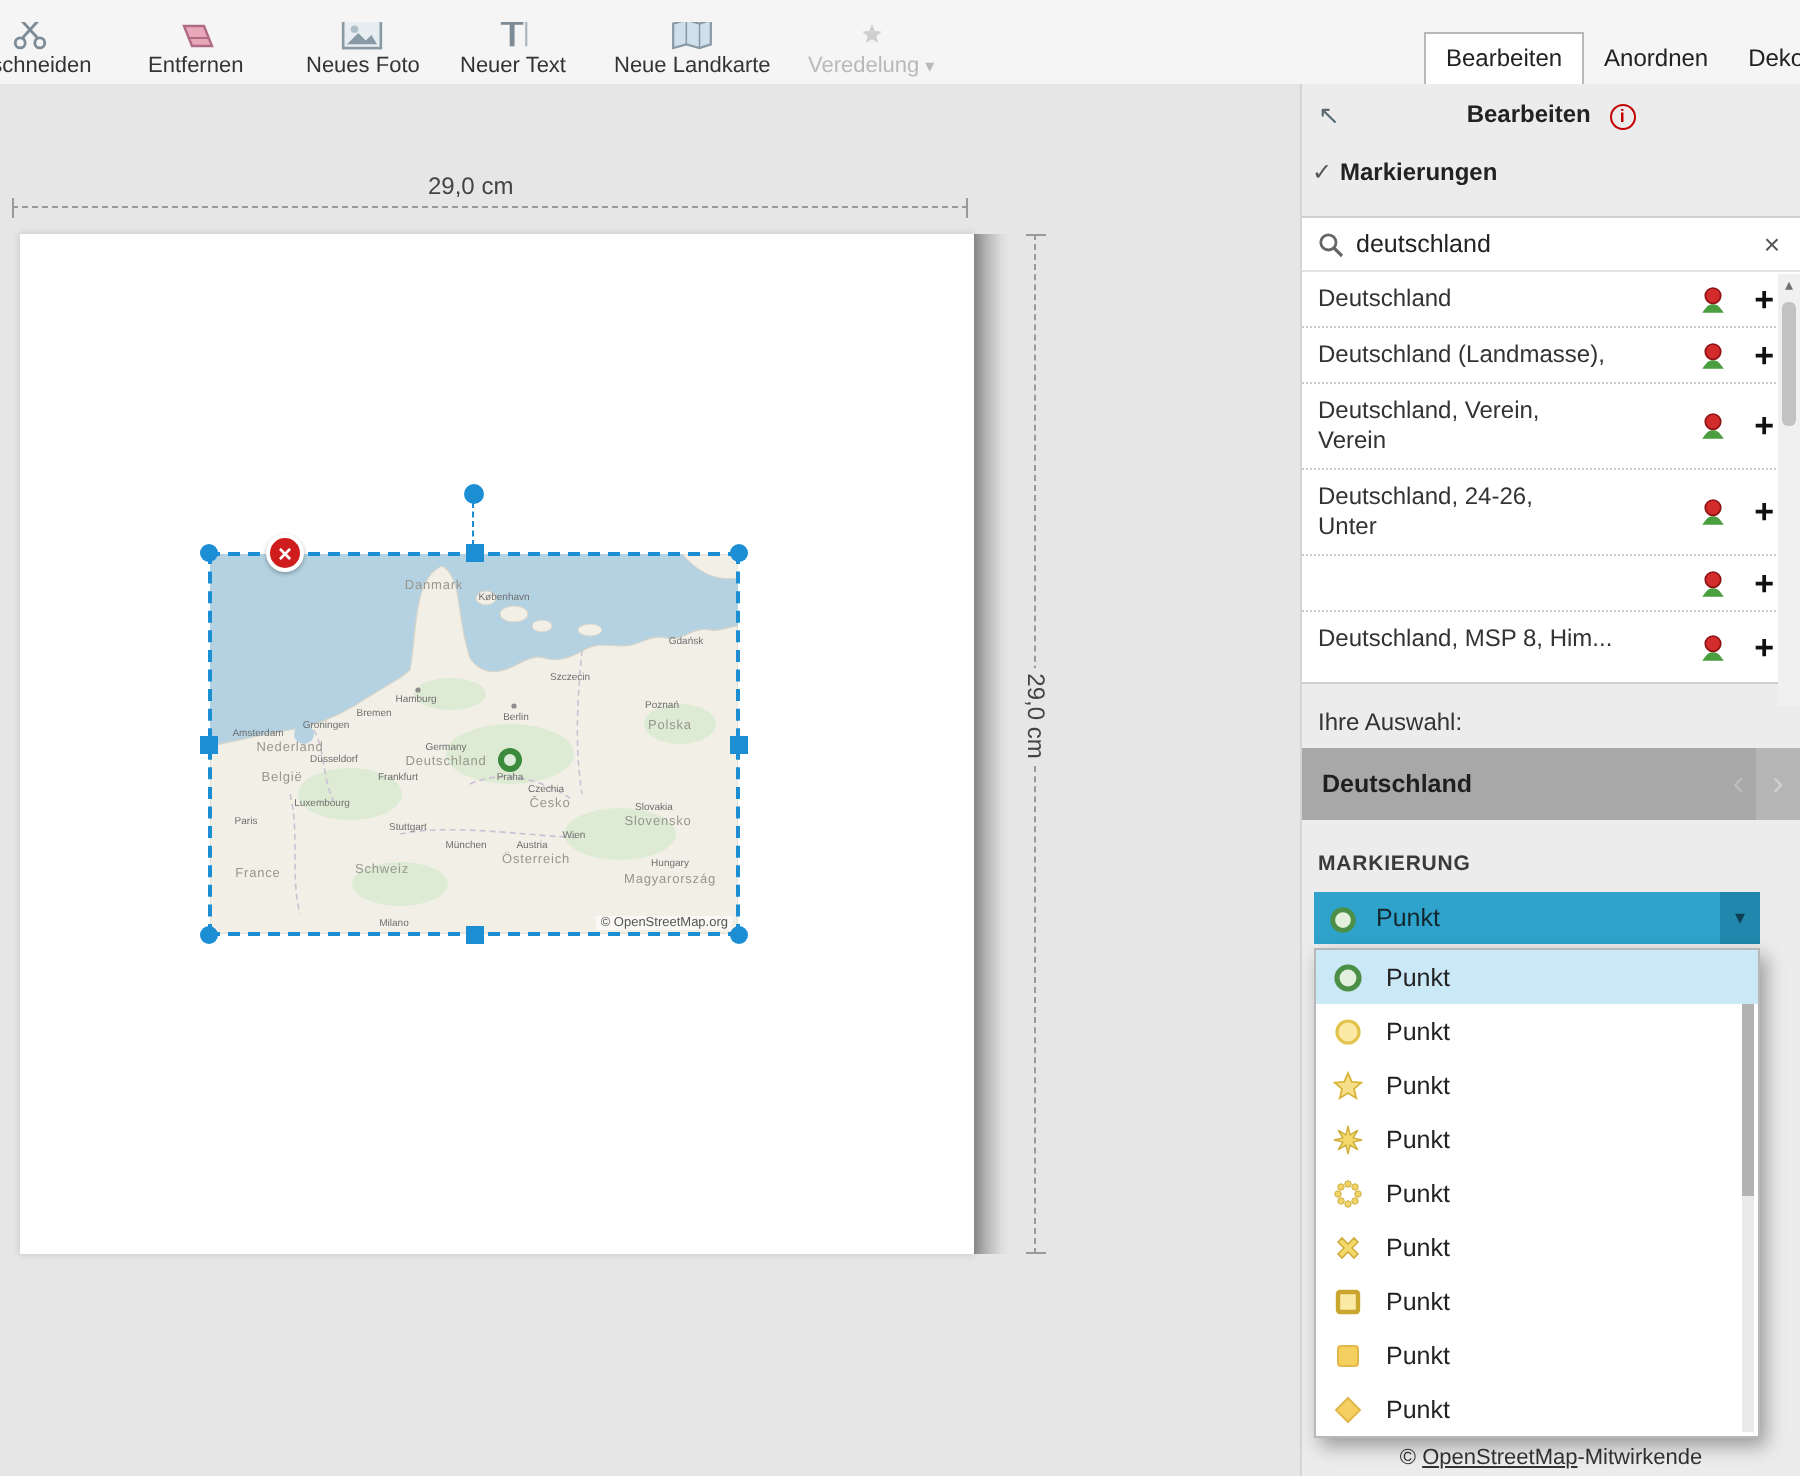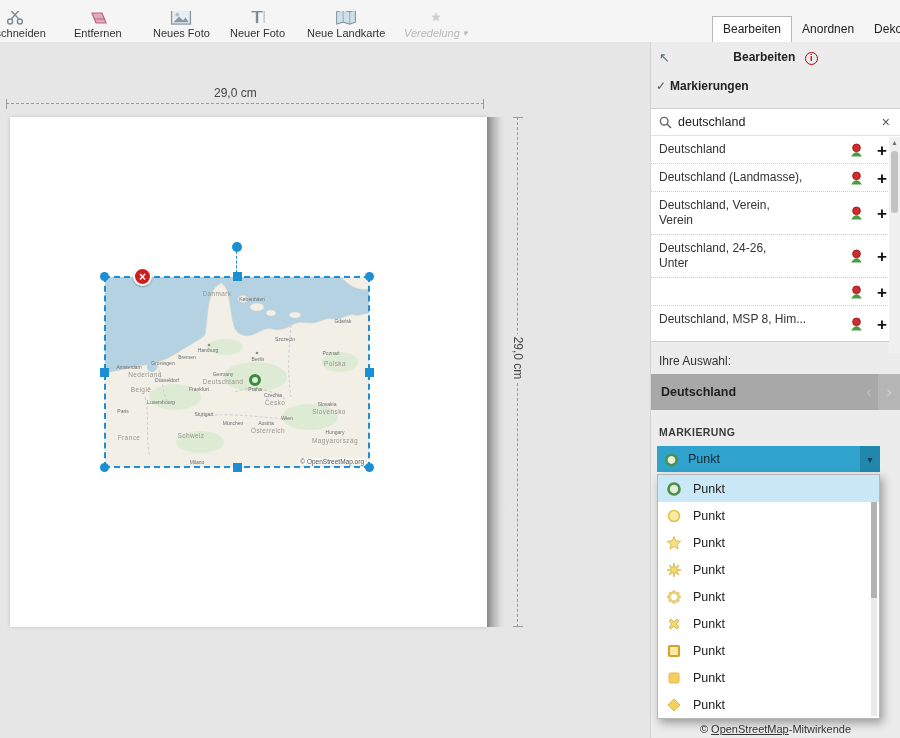--- a/index.html
+++ b/index.html
@@ -4,21 +4,21 @@
 <style>
 *{margin:0;padding:0;box-sizing:border-box;}
 body{font-family:"Liberation Sans",sans-serif;}
 .app{position:relative;width:900px;height:738px;background:#e6e6e6;overflow:hidden;font-size:12px;color:#333;}
 
 
 .toolbar{position:absolute;top:0;left:0;width:900px;height:42px;background:#f5f5f5;}
 .tool-item{position:absolute;bottom:3px;display:flex;flex-direction:column;align-items:center;cursor:pointer;}
 .tool-icon{height:14px;overflow:hidden;display:flex;align-items:flex-end;margin-bottom:2px;}
 .tool-label-wrap{font-size:11px;color:#333;white-space:nowrap;display:flex;align-items:center;gap:3px;}
-.tool-item.disabled .tool-label-wrap{color:#b9b9b9;font-style:italic;}
+.tool-item.disabled .tool-label-wrap{color:#b9b9b9;}
 .tool-chev{font-size:9px;color:#b9b9b9;}
 .t0{left:-16px}.t1{left:74px}.t2{left:153px}.t3{left:230px}.t4{left:307px}.t5{left:404px}
 
 
 .tabs{position:absolute;top:15px;left:712px;width:188px;height:27px;display:flex;align-items:flex-end;overflow:hidden;}
 .tab{padding:5px 10px 6px;font-size:12px;color:#222;white-space:nowrap;cursor:pointer;}
 .tab.active{background:#fff;border:1px solid #b8b8b8;border-bottom:none;}
 
 
 .canvas{position:absolute;left:0;top:42px;width:650px;height:732px;}
@@ -139,21 +139,21 @@
       </div>
       <div class="tool-item t3">
         <span class="tool-icon">
           <svg width="18" height="16" viewBox="0 0 18 17">
             <rect x="2" y="1" width="12" height="2.6" fill="#7c8b96"></rect>
             <rect x="6.7" y="1" width="2.6" height="14" fill="#7c8b96"></rect>
             <line x1="15.5" y1="2" x2="15.5" y2="15" stroke="#aab7c0" stroke-width="1.2"></line>
           </svg>
         </span>
         <span class="tool-label-wrap">
-          <span>Neuer Foto</span>
+          <span>Neuer Text</span>
         </span>
       </div>
       <div class="tool-item t4">
         <span class="tool-icon">
           <svg width="22" height="16" viewBox="0 0 22 17">
             <path d="M1,3 L8,1 L15,3 L21,1 L21,14 L15,16 L8,14 L1,16 Z" fill="#cfe0ea" stroke="#8a9aa5" stroke-width="1.2"></path>
             <line x1="8" y1="1" x2="8" y2="14" stroke="#8a9aa5" stroke-width="0.8"></line>
             <line x1="15" y1="3" x2="15" y2="16" stroke="#8a9aa5" stroke-width="0.8"></line>
           </svg>
         </span>

